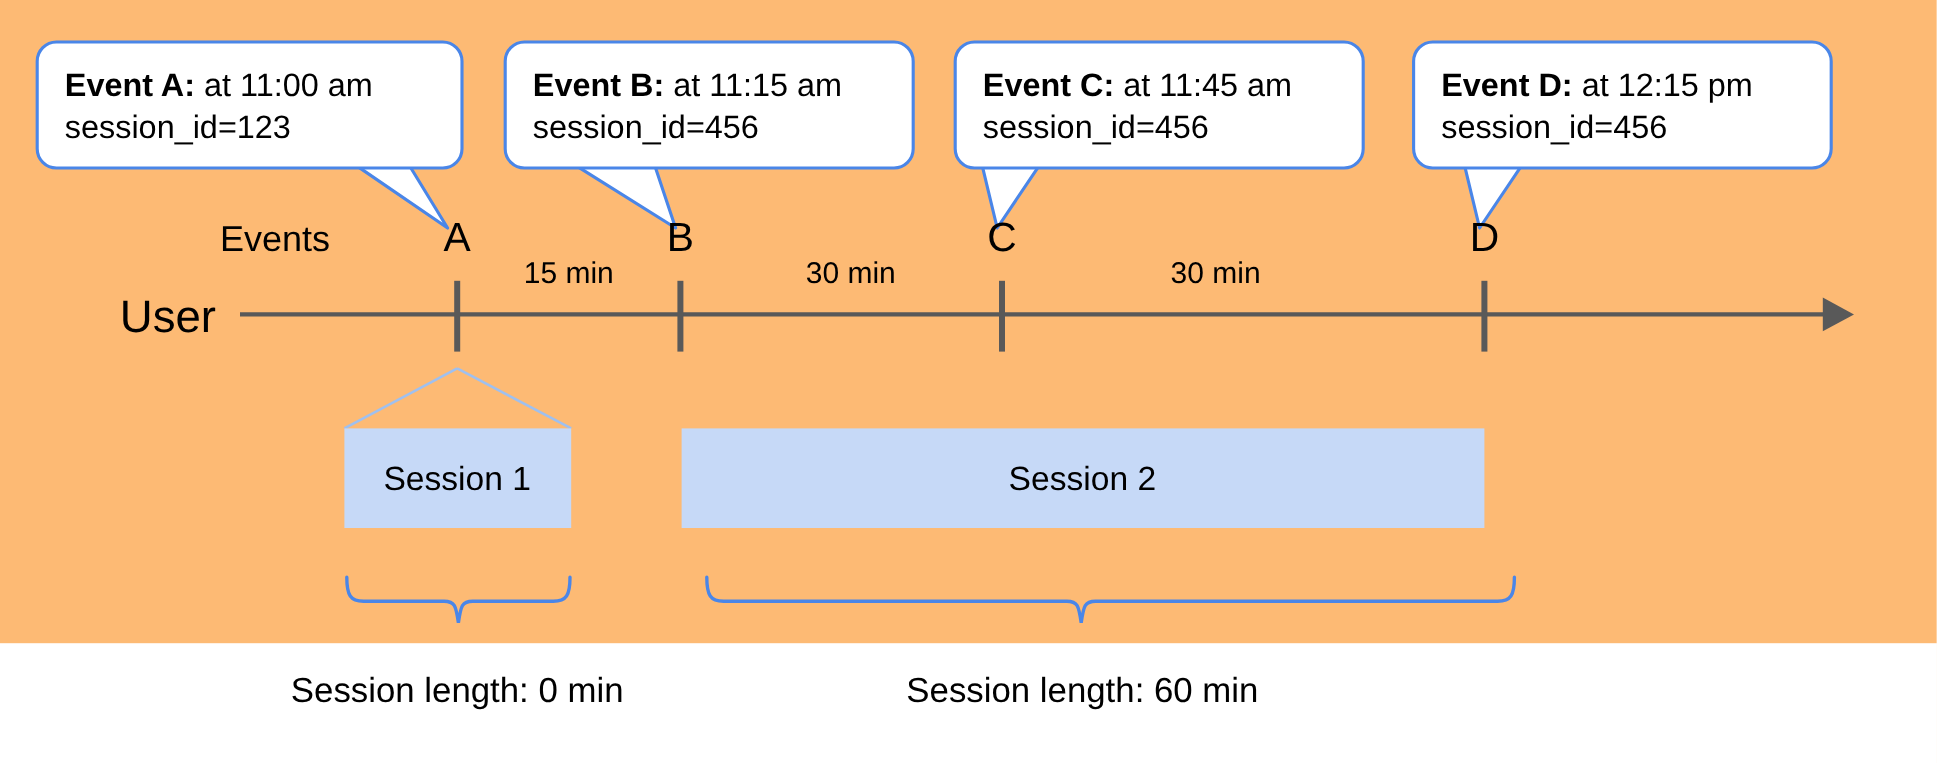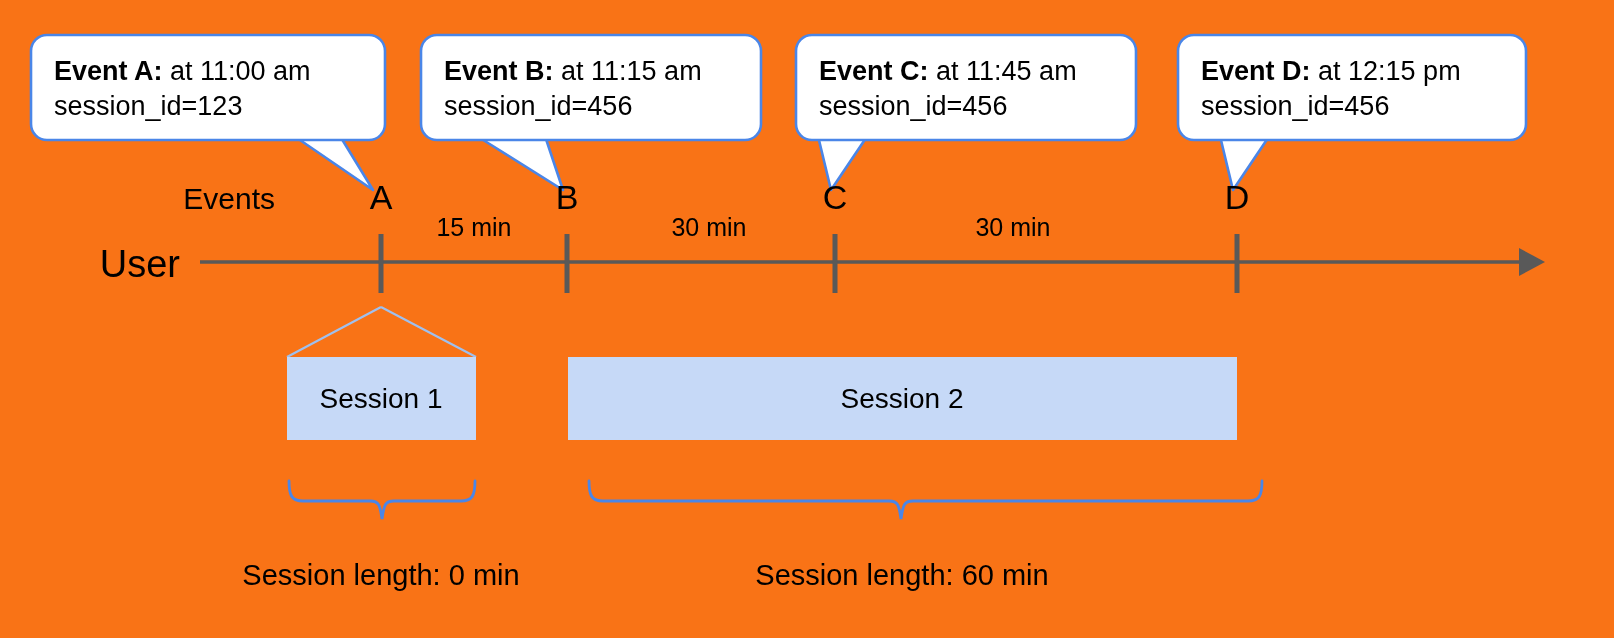--- a/index.html
+++ b/index.html
@@ -9,22 +9,22 @@
   }
   body {
     width: 1614px;
     height: 642px;
     font-family: "Liberation Sans", sans-serif;
     overflow: hidden;
   }
   #stage {
     position: relative;
     width: 1614px;
-    height: 638px;
-    background: #f97316;
+    height: 536px;
+    background: #fdba74;
   }
   #stage svg {
     position: absolute;
     top: 0;
     left: 0;
   }
   .callout-text {
     font-family: "Liberation Sans", sans-serif;
     font-size: 27px;
     fill: #000000;

